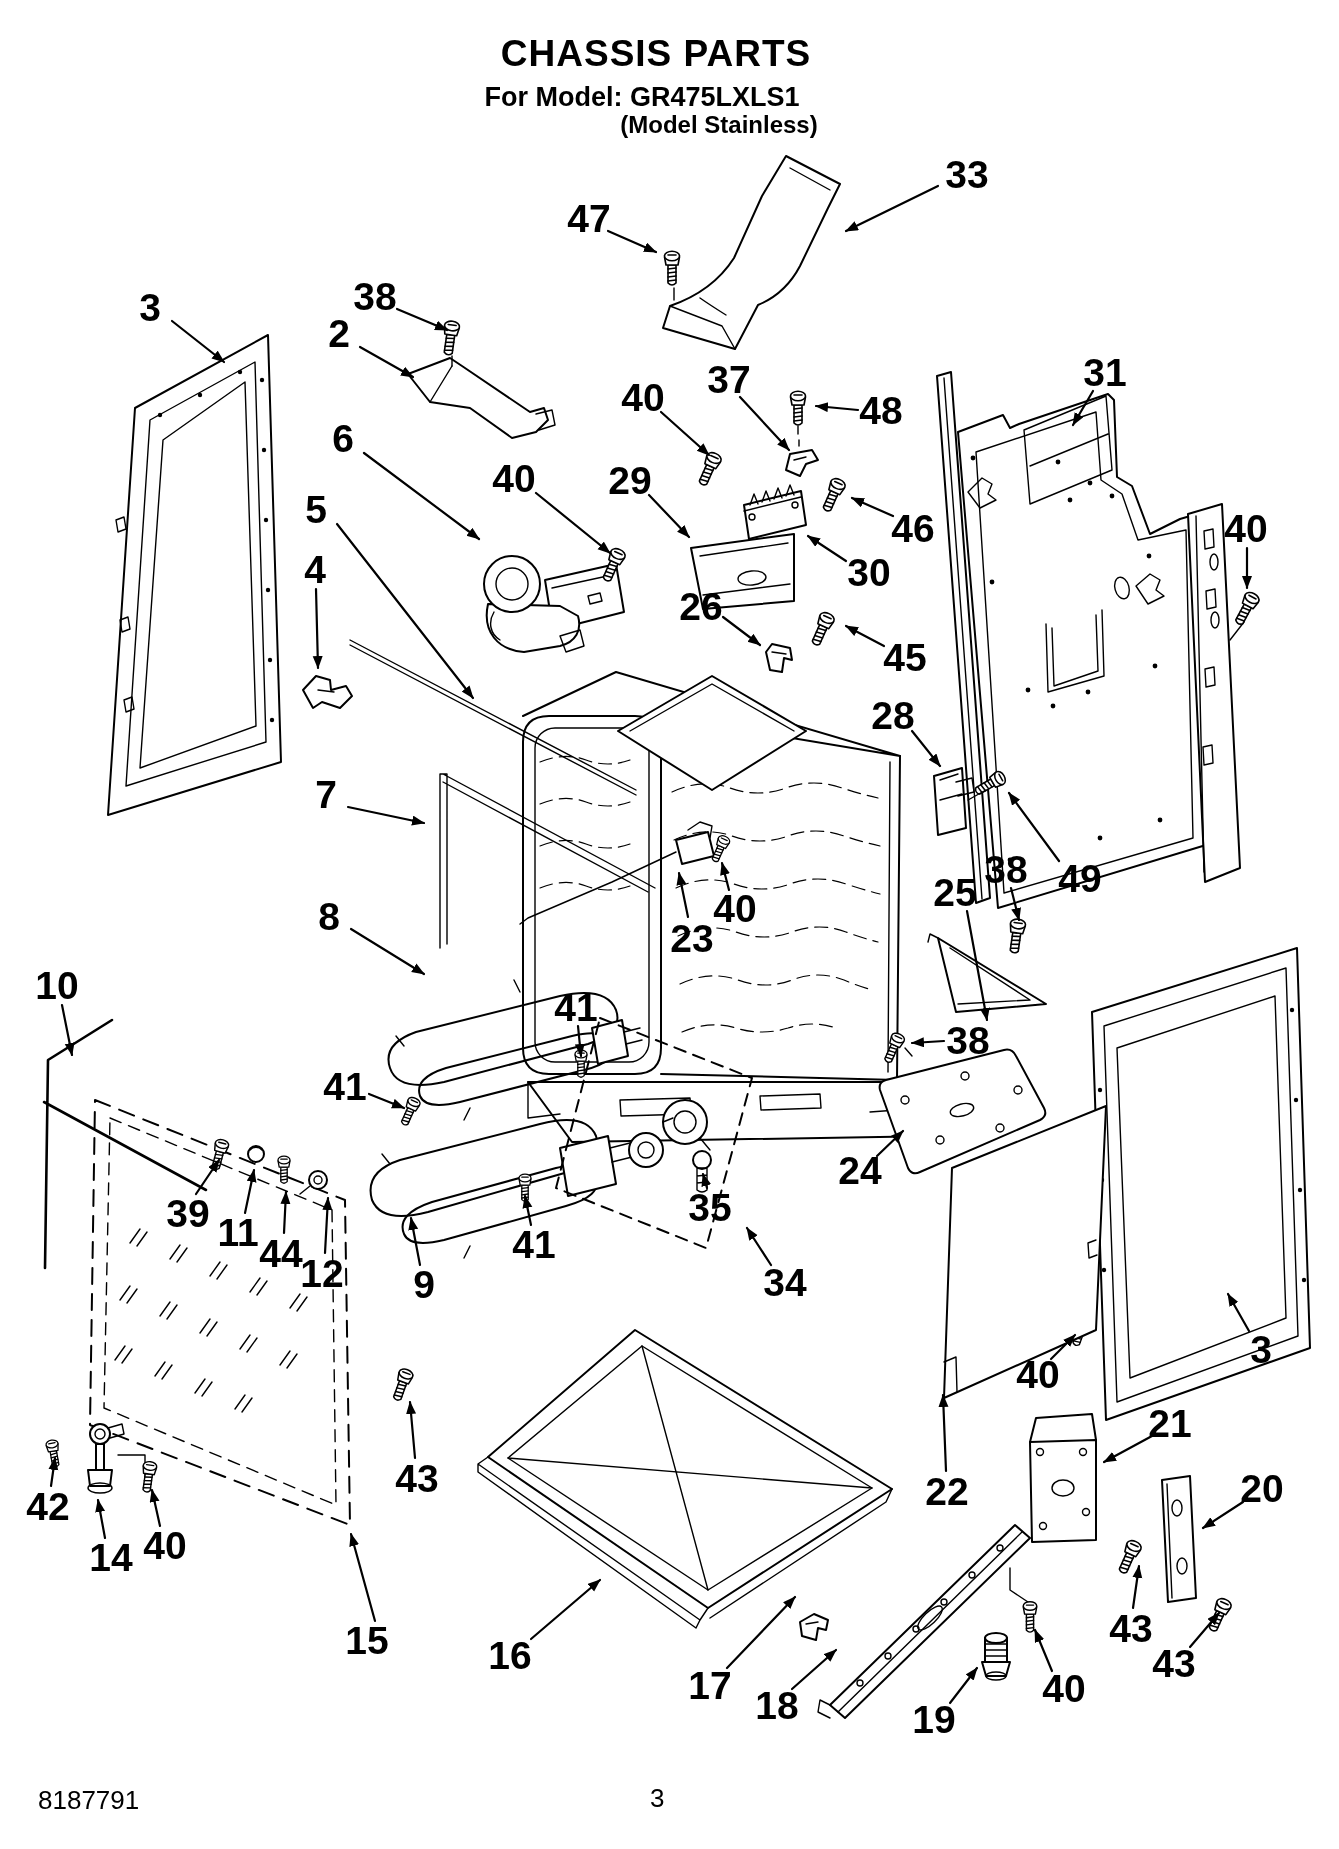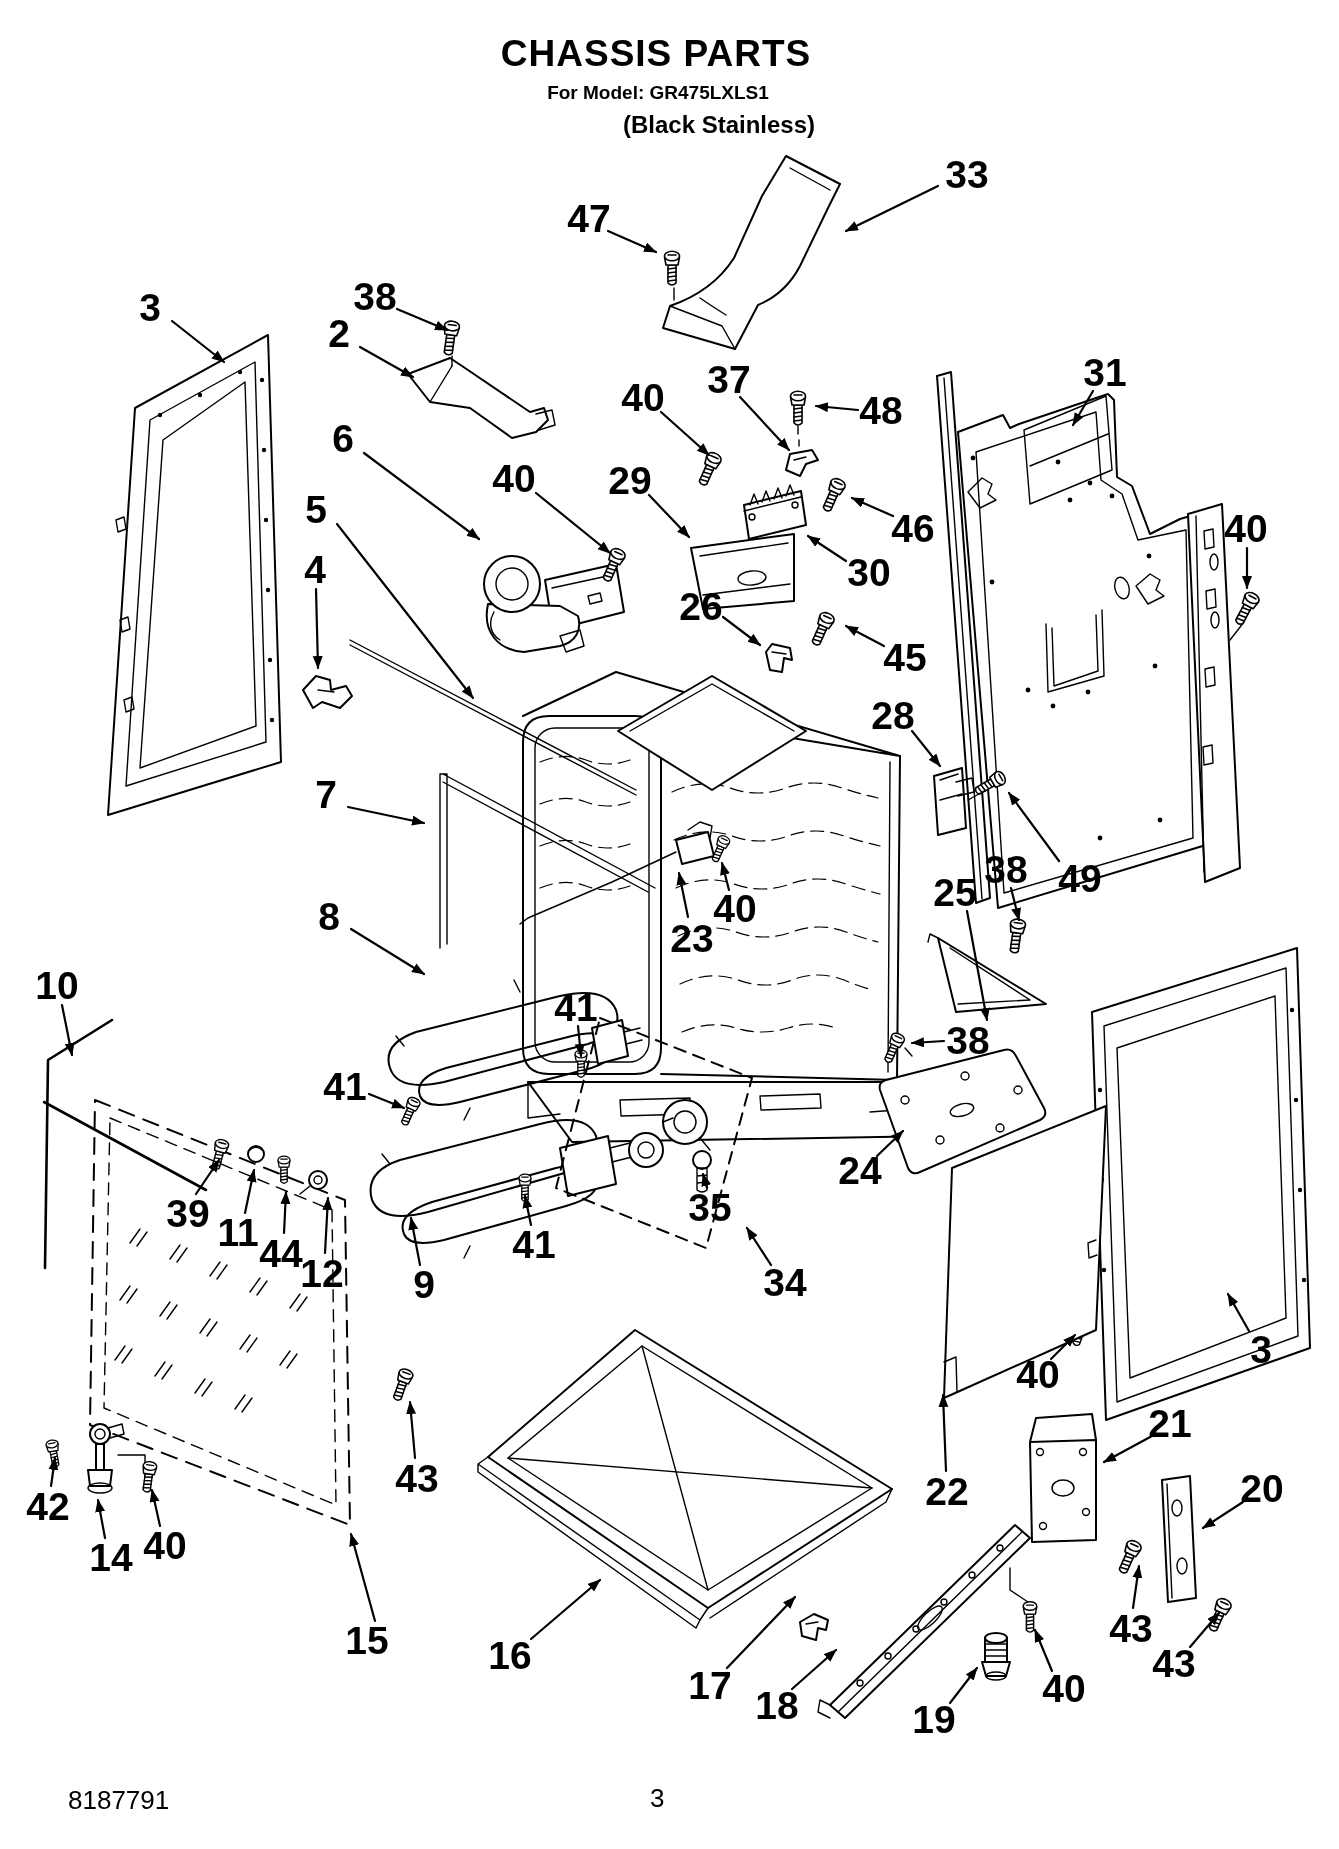--- a/index.html
+++ b/index.html
@@ -2,36 +2,36 @@
 <html><head>
 <meta charset="utf-8">
 <style>
   html,body{margin:0;padding:0;}
   body{
     width:1339px;height:1849px;position:relative;background:#fff;
     font-family:"Liberation Sans",sans-serif;color:#000;overflow:hidden;
   }
   .hline{position:absolute;transform:translateX(-50%);white-space:nowrap;font-weight:bold;}
   #title{left:656px;top:33px;font-size:37px;letter-spacing:1px;}
-  #model{left:658px;top:82px;font-size:19px;}
+  #model{left:642px;top:82px;font-size:27px;}
   #finish{left:719px;top:111px;font-size:24px;}
   .fline{position:absolute;font-size:26px;}
-  #doc{left:38px;top:1785px;margin-left:30px;}
+  #doc{left:38px;top:1785px;}
   #pageno{left:650px;top:1783px;}
   svg#diagram{position:absolute;left:0;top:0;}
   .callout-text{font-weight:bold;font-size:39px;}
   .t{stroke-width:1.4;}
   .sq{stroke-width:1.2;stroke-dasharray:13 7;}
 </style>
 </head>
 <body>
 
 <div class="hline" id="title">CHASSIS PARTS</div>
 <div class="hline" id="model">For Model: GR475LXLS1</div>
-<div class="hline" id="finish">(Black Stainless)</div>
+<div class="hline" id="finish">(Model Stainless)</div>
 
 <svg id="diagram" width="1339" height="1849" viewBox="0 0 1339 1849" xmlns="http://www.w3.org/2000/svg">
   <defs>
     <marker id="ah" markerWidth="15" markerHeight="12" refX="12" refY="5" orient="auto" markerUnits="userSpaceOnUse">
       <path d="M0,0 L13,5 L0,10 Z" fill="#000"></path>
     </marker>
     <g id="scr" stroke="#000" stroke-width="1.6" stroke-linejoin="round" stroke-linecap="round">
       <path d="M-4,9 L-4,27 Q0,31 4,27 L4,9 Z" fill="#fff"></path>
       <path d="M-4,13 L4,12 M-4,17 L4,16 M-4,21 L4,20 M-4,25 L4,24" fill="none"></path>
       <path d="M-7.5,1 L-6,9 L6,9 L7.5,1" fill="#fff"></path>

